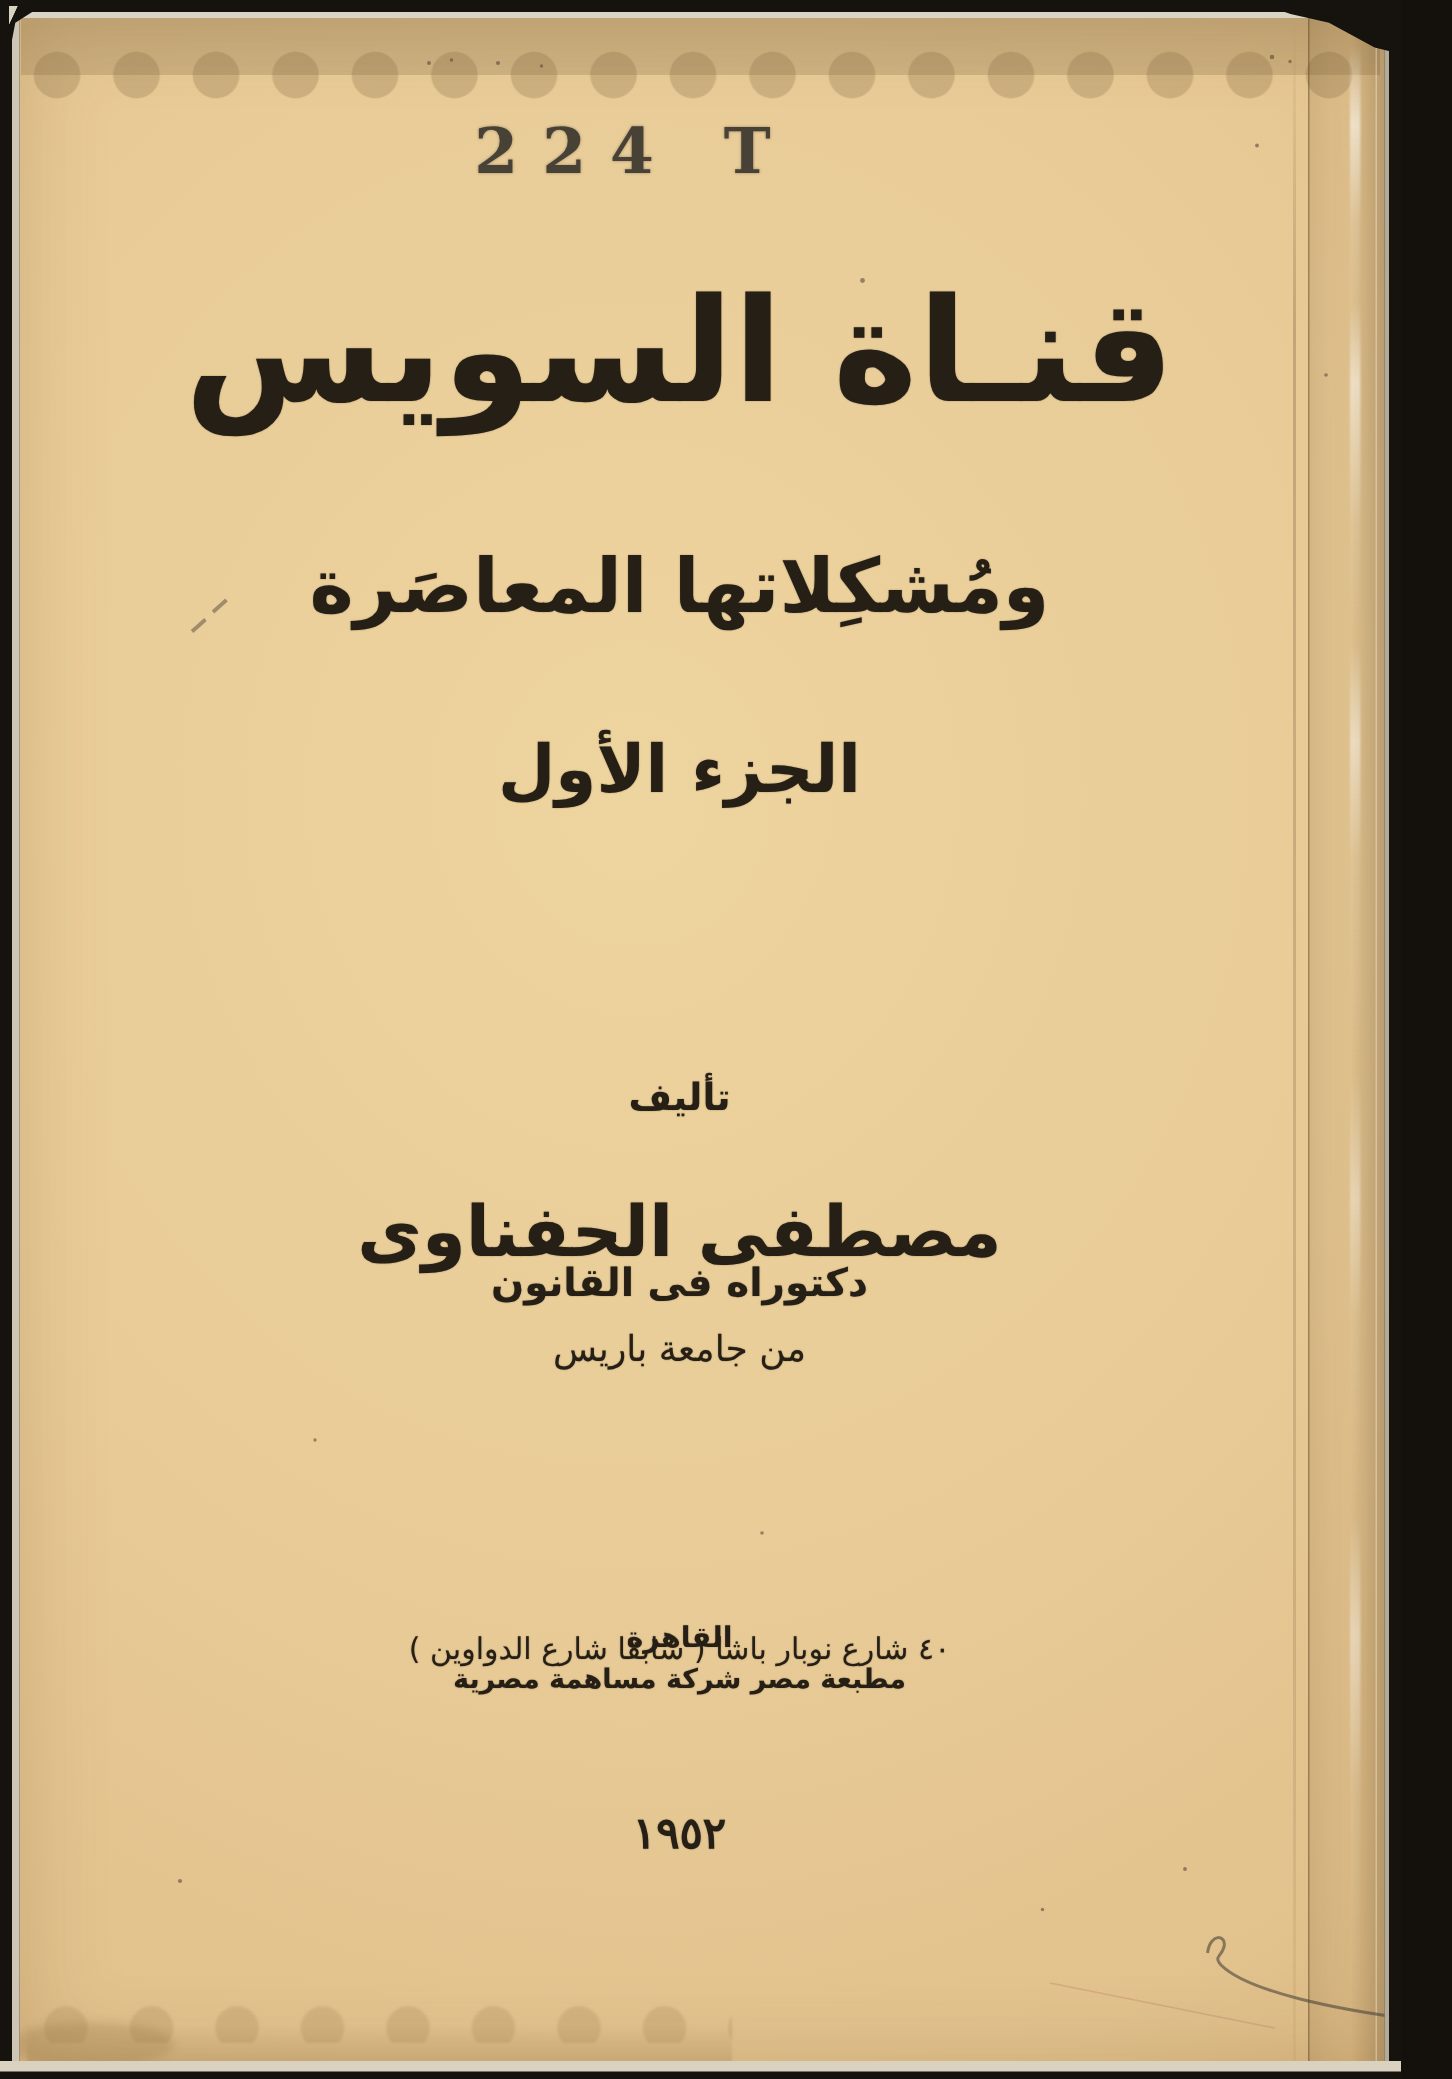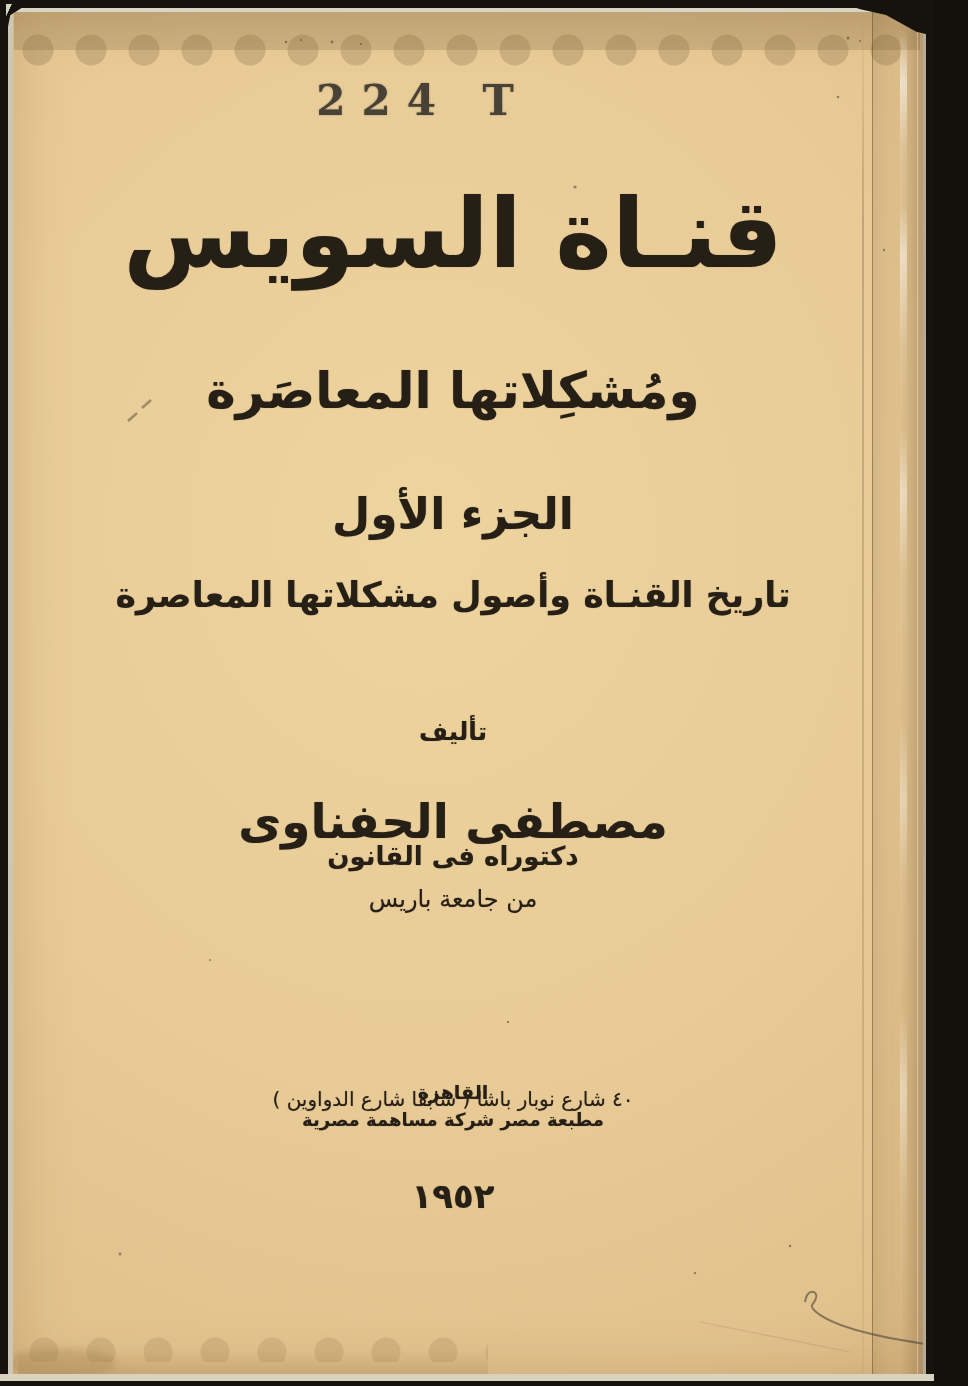--- a/index.html
+++ b/index.html
@@ -75,21 +75,21 @@
   .subtitle{top:340px;font-size:50px;font-weight:bold;margin-top:24px;}
   .part{top:490px;font-size:44px;font-weight:bold;}
   .part-desc{top:576px;font-size:35px;font-weight:bold;}
   .byline{top:718px;font-size:25px;font-weight:bold;}
   .author{top:796px;font-size:47px;font-weight:bold;}
   .degree{top:842px;font-size:26px;font-weight:bold;}
   .university{top:886px;font-size:24px;font-weight:normal;}
   .city{top:1082px;font-size:19px;font-weight:bold;}
   .press{top:1110px;font-size:18px;font-weight:bold;}
   .address{top:1088px;font-size:20px;}
-  .year{top:1178px;font-size:34px;font-weight:bold;letter-spacing:4px;}
+  .year{top:1208px;font-size:29px;font-weight:bold;letter-spacing:4px;font-family:Liberation Serif, serif;}
 
   .marks{position:absolute;left:0;top:0;z-index:5;pointer-events:none;}
 </style>
 </head>
 <body>
 
 <div class="scan">
 
   <div class="page"></div>
 
@@ -105,21 +105,20 @@
 
   <div class="text-col">
     <div class="t stamp">224 T</div>
 
     <div class="t title">قنـاة السويس</div>
 
     <div class="t subtitle">ومُشكِلاتها المعاصَرة</div>
 
     <div class="t part">الجزء الأول</div>
 
-    <div class="t part-desc">تاريخ القنـاة وأصول مشكلاتها المعاصرة</div>
 
     <div class="t byline">تأليف</div>
 
     <div class="t author">مصطفى الحفناوى</div>
 
     <div class="t degree">دكتوراه فى القانون</div>
 
     <div class="t university">من جامعة باريس</div>
 
     <div class="t city">القاهرة</div>

